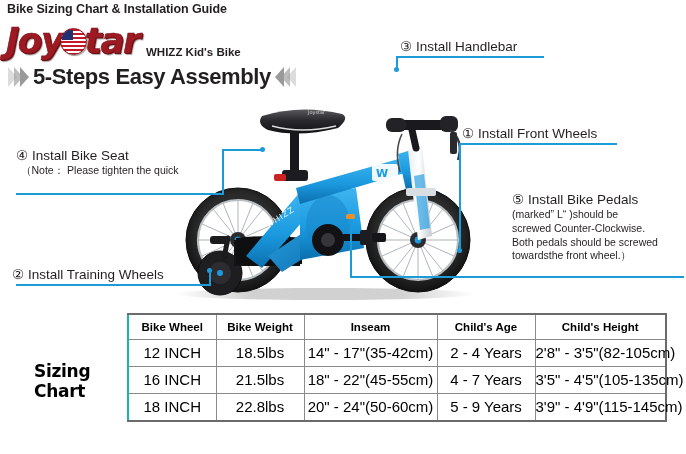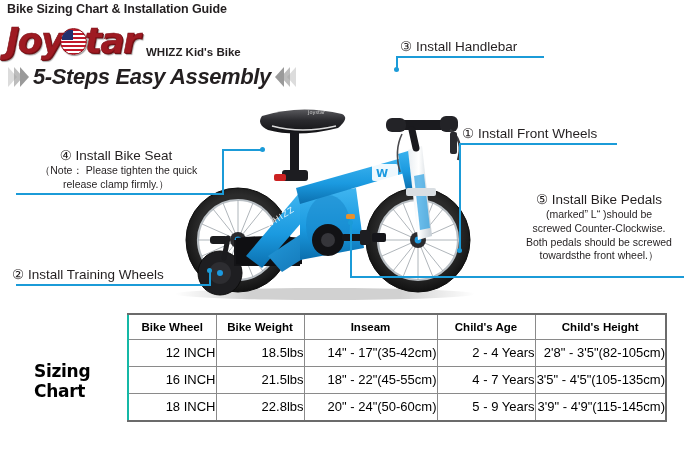--- a/index.html
+++ b/index.html
@@ -93,21 +93,20 @@
   }
 
   
   .banner {
     position: absolute;
     left: 8px;
     top: 66px;
     display: flex;
     align-items: center;
     gap: 7px;
-    font-style: italic;
   }
   .banner-text {
     font-size: 22px;
     font-weight: bold;
     color: #231f20;
     letter-spacing: -0.4px;
     line-height: 1;
     white-space: nowrap;
   }
   .chev-group { display: flex; align-items: center; }
@@ -131,21 +130,20 @@
     width: 350px;
     height: 215px;
   }
 
   
   .callout {
     position: absolute;
     font-size: 12.5px;
     color: #231f20;
     line-height: 1.28;
-    text-align: center;
   }
   .callout .c-title {
     font-size: 13.5px;
     font-weight: normal;
     white-space: nowrap;
   }
   .callout .c-note {
     font-size: 10.5px;
     line-height: 1.3;
   }
@@ -199,21 +197,21 @@
     height: 26px;
     line-height: 26px;
     white-space: nowrap;
   }
   table.sizing th {
     font-weight: bold;
     font-size: 11.5px;
     height: 24px;
     line-height: 24px;
   }
-  table.sizing td { font-size: 13px; text-align: right; }
+  table.sizing td { font-size: 15px; }
   table.sizing tr:first-child th { border-top: 2px solid #6b6b6b; }
   table.sizing tr:last-child td { border-bottom: 2px solid #6b6b6b; }
   table.sizing th:first-child, table.sizing td:first-child { border-left: 2px solid #14b8a6; }
   table.sizing th:last-child, table.sizing td:last-child { border-right: 2px solid #6b6b6b; }
 </style>
 </head>
 <body>
 
 <div id="page">
 
@@ -418,21 +416,20 @@
     <div class="lline lh" style="left:41px; top:0; width:158px;"></div>
     <div class="lline lv" style="left:41px; top:0; height:108px;"></div>
     <div class="ldot" style="left:39.3px; top:105px;"></div>
   </div>
 
   <div class="callout" style="left:16px; top:147px; width:200px;">
     <div class="c-title">
       <span>④</span> <span>Install Bike Seat</span>
     </div>
     <div class="c-note indent">（Note： Please tighten the quick</div>
-    <div class="c-note">release clamp firmly.）</div>
   </div>
   <div class="leader" style="left:16px; top:193px; width:210px; height:12px;">
     <div class="lline lh" style="left:0; top:0; width:208px;"></div>
     <div class="lline lv" style="left:206px; top:-44px; height:46px;"></div>
     <div class="lline lh" style="left:206px; top:-44px; width:42px;"></div>
     <div class="ldot" style="left:244px; top:-46px;"></div>
   </div>
 
   <div class="callout" style="left:12px; top:266px;">
     <div class="c-title">

